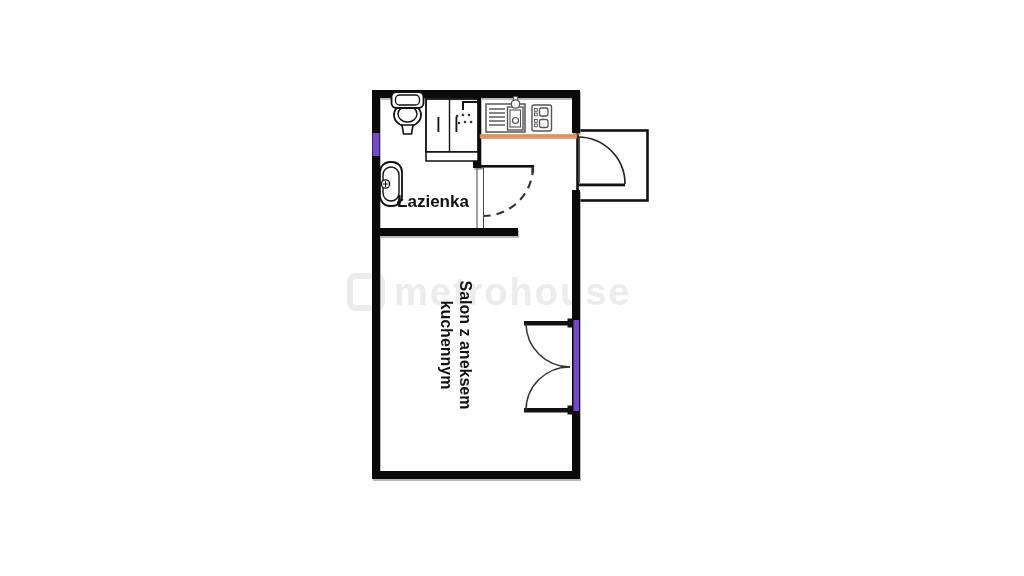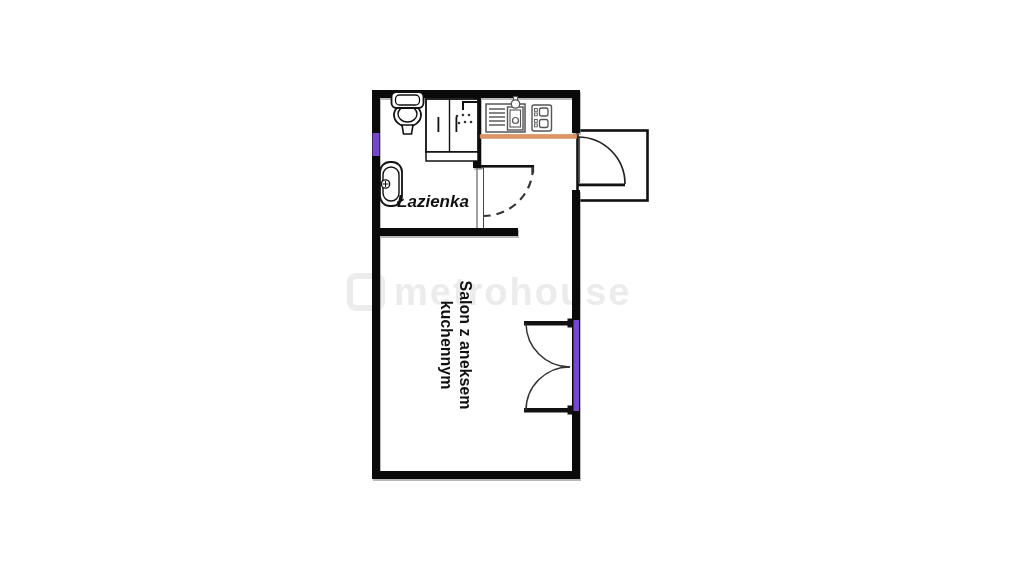--- a/index.html
+++ b/index.html
@@ -7,21 +7,21 @@
           font-family:"Liberation Sans", sans-serif;}
   
   #watermark{position:absolute;left:347px;top:273px;display:flex;align-items:center;gap:9px;z-index:0;}
   #watermark .wm-logo{width:26px;height:26px;border:6px solid #ececec;border-radius:9px;}
   #watermark .wm-text{font-size:38px;font-weight:bold;color:#ececec;letter-spacing:2px;line-height:1;}
   
   #plan{position:absolute;left:0;top:0;z-index:1;}
   .walls{filter:drop-shadow(1.5px 2px 0.6px rgba(130,130,130,0.55));}
   
   .room-label{position:absolute;z-index:2;color:#111;font-weight:bold;text-align:center;}
-  #bathroom-label{left:394px;top:192px;width:78px;font-size:17px;font-style:italic;}
+  #bathroom-label{left:394px;top:192px;width:78px;font-size:17px;}
   #living-label{left:381px;top:326px;width:150px;height:38px;font-size:16px;line-height:19px;
                 transform:rotate(90deg);}
 </style>
 </head>
 <body>
 
 <div id="canvas">
 
   <div id="watermark">
     <div class="wm-logo"></div>

